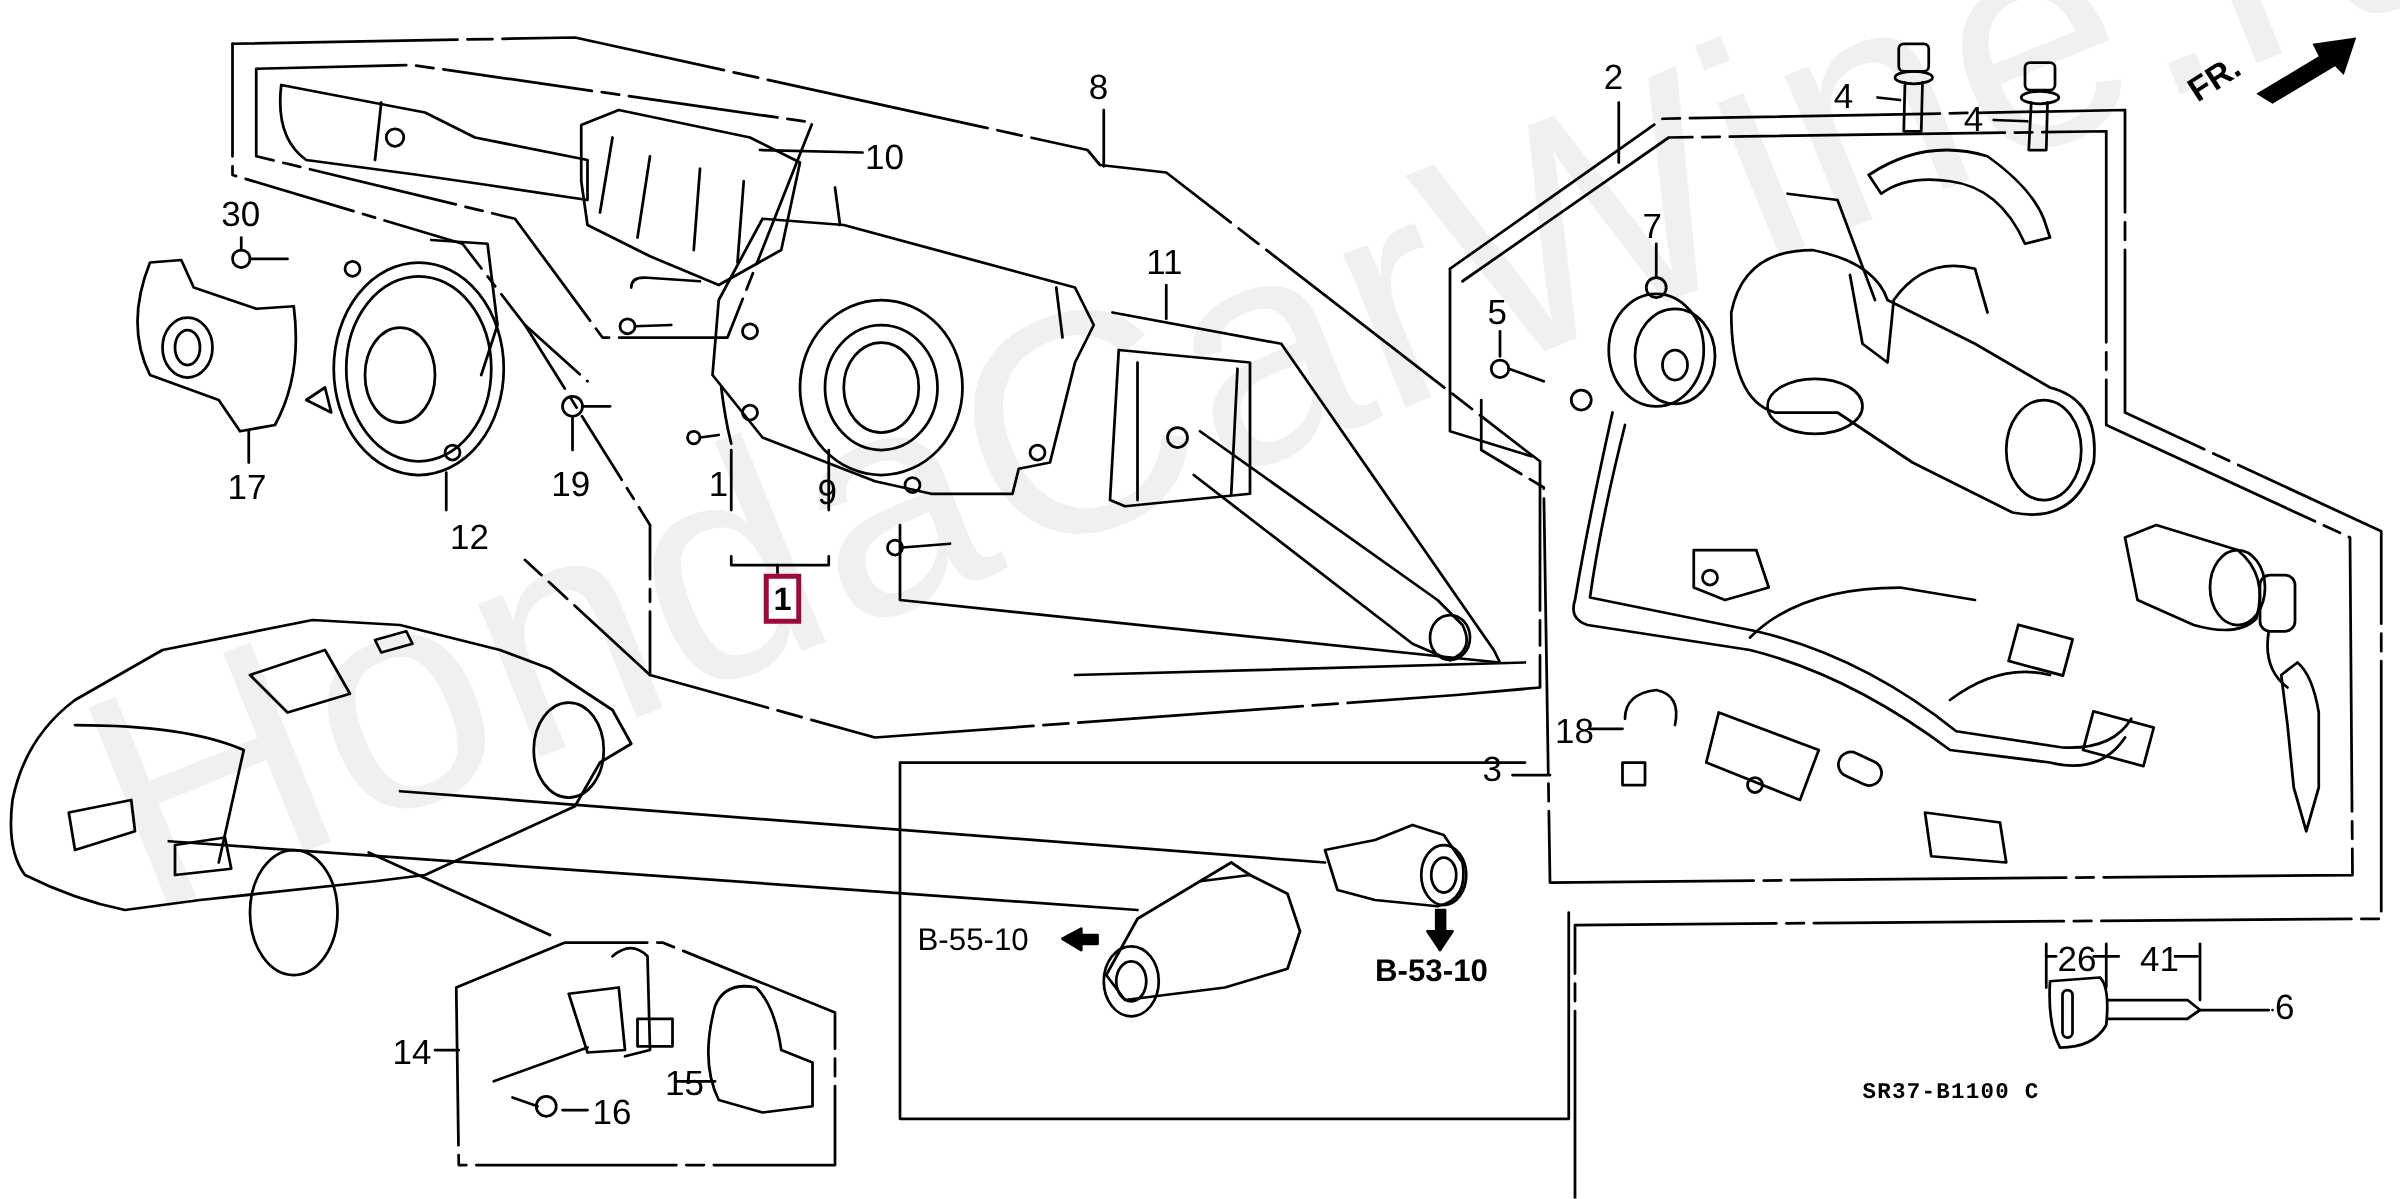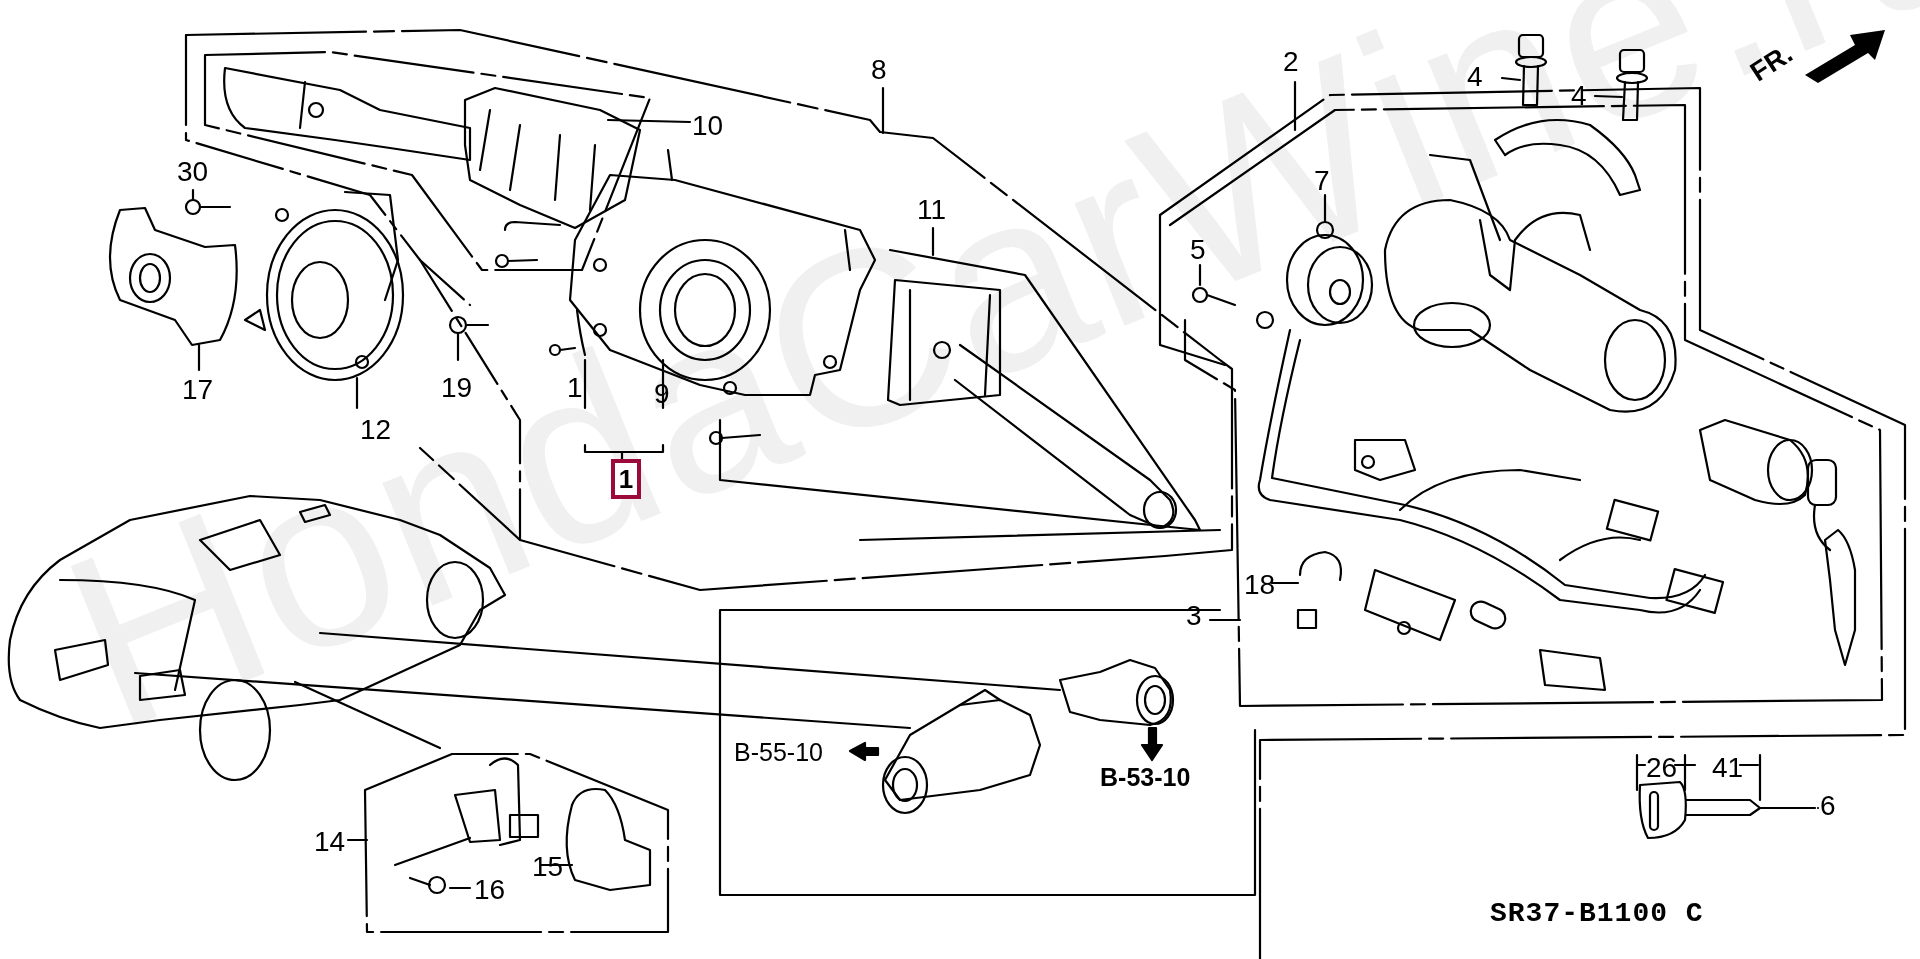--- a/index.html
+++ b/index.html
@@ -3,21 +3,21 @@
 <meta charset="utf-8">
 <style>
   html, body { margin: 0; padding: 0; background: #ffffff; }
   body { width: 1920px; height: 959px; overflow: hidden; position: relative; font-family: "Liberation Sans", sans-serif; }
   #diagram { position: absolute; left: 0; top: 0; width: 1920px; height: 959px; }
   .watermark { position: absolute; left: 0; top: 0; width: 1920px; height: 959px; pointer-events: none; }
   .wm-text { position: absolute; left: 30px; top: 520px; font-family: "Liberation Sans", sans-serif; font-size: 250px; color: #f0f0f0; transform: rotate(-22deg); transform-origin: left top; white-space: nowrap; letter-spacing: 2px; }
   .callout { position: absolute; font-family: "Liberation Sans", sans-serif; font-size: 28px; color: #000; line-height: 1; }
   .ref { position: absolute; font-family: "Liberation Sans", sans-serif; font-size: 25px; color: #000; line-height: 1; }
   .assy-box { position: absolute; left: 611px; top: 459px; width: 22px; height: 32px; border: 4px solid #9b0a3a; background: #fff; font-family: "Liberation Sans", sans-serif; font-size: 26px; font-weight: bold; text-align: center; line-height: 32px; color: #000; }
-  .code { position: absolute; left: 1490px; top: 898px; font-family: "Liberation Mono", monospace; font-size: 28px; font-weight: bold; color: #000; letter-spacing: 1px; }
+  .code { position: absolute; left: 1490px; top: 864px; font-family: "Liberation Mono", monospace; font-size: 18px; font-weight: bold; color: #000; letter-spacing: 1px; }
   .fr { position: absolute; left: 1745px; top: 62px; font-family: "Liberation Sans", sans-serif; font-weight: bold; font-size: 27px; transform: rotate(-33deg); transform-origin: left top; color: #000; }
   .dim { position: absolute; font-family: "Liberation Sans", sans-serif; font-size: 28px; color: #000; }
 </style>
 </head>
 <body>
 
 <div class="watermark">
   <div class="wm-text">HondaCarWine.ru</div>
 </div>
 

